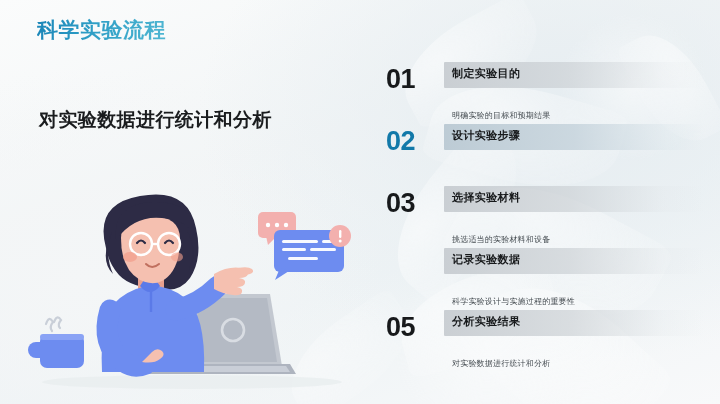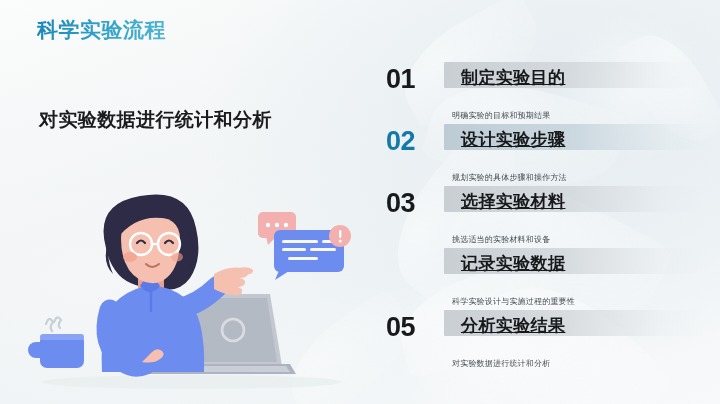--- a/index.html
+++ b/index.html
@@ -115,28 +115,27 @@
     width: 260px;
     height: 26px;
     background: linear-gradient(90deg, rgba(196,201,206,.88) 0%, rgba(205,210,214,.72) 48%, rgba(221,226,229,.18) 84%, rgba(230,234,237,0) 100%);
     border-radius: 1px;
   }
   .step.active .step-bar {
     background: linear-gradient(90deg, rgba(186,201,211,.95) 0%, rgba(196,210,219,.82) 50%, rgba(214,226,232,.28) 86%, rgba(225,234,238,0) 100%);
   }
   .step-title {
     position: absolute;
-    left: 75px;
+    left: 66px;
     top: 4px;
-    font-size: 17px;
+    font-size: 11px;
     font-weight: bold;
     color: #17191b;
     letter-spacing: .4px;
     white-space: nowrap;
-    text-decoration: underline;
   }
   .step-desc {
     position: absolute;
     left: 66px;
     top: 48px;
     font-size: 8px;
     color: #444b50;
     letter-spacing: .2px;
     white-space: nowrap;
   }
@@ -250,21 +249,20 @@
       <div class="step-bar"></div>
       <div class="step-num">01</div>
       <div class="step-title">制定实验目的</div>
       <div class="step-desc">明确实验的目标和预期结果</div>
     </div>
 
     <div class="step active">
       <div class="step-bar"></div>
       <div class="step-num">02</div>
       <div class="step-title">设计实验步骤</div>
-      <div class="step-desc">规划实验的具体步骤和操作方法</div>
     </div>
 
     <div class="step">
       <div class="step-bar"></div>
       <div class="step-num">03</div>
       <div class="step-title">选择实验材料</div>
       <div class="step-desc">挑选适当的实验材料和设备</div>
     </div>
 
     <div class="step">

